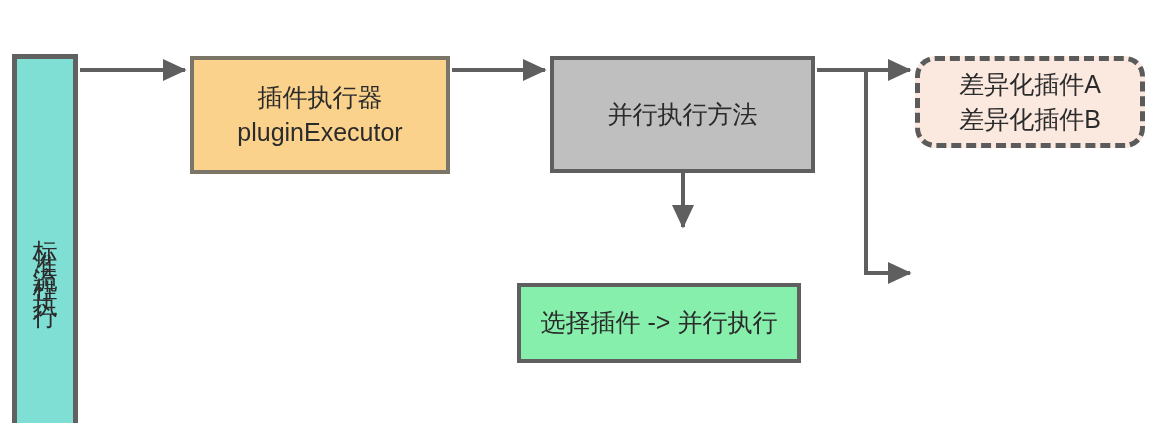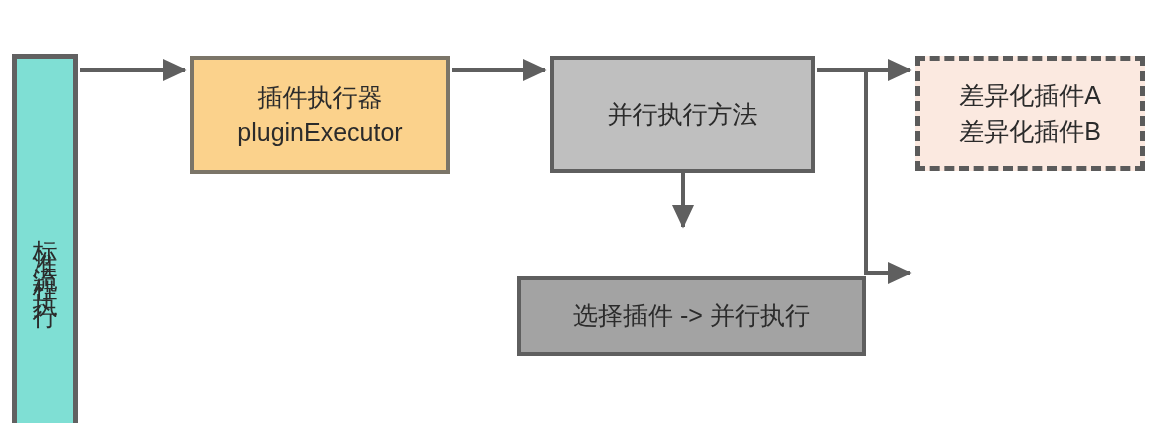--- a/index.html
+++ b/index.html
@@ -72,39 +72,40 @@
     height: 117px;
     background: #bfbfbf;
     border: 4px solid #5f5f5f;
     font-size: 25px;
     text-align: center;
   }
 
   
   #node-select-parallel {
     left: 517px;
-    top: 232px;
-    width: 349px;
+    top: 239px;
+    width: 284px;
     height: 80px;
-    background: #a3a3a3;
+    background: #86efac;
     border: 4px solid #5f5f5f;
     font-size: 25px;
   }
 
   
   .dashed-node {
     background: #fbe9e0;
     border: 5px dashed #5b5b5b;
     font-size: 25px;
   }
   #node-diff-plugins {
     left: 915px;
     top: 12px;
     width: 230px;
-    height: 115px;
+    height: 92px;
+    border-radius: 20px;
   }
   #node-common-plugins {
     left: 915px;
     top: 219px;
     width: 230px;
     height: 116px;
   }
 
   
   svg#connectors {

